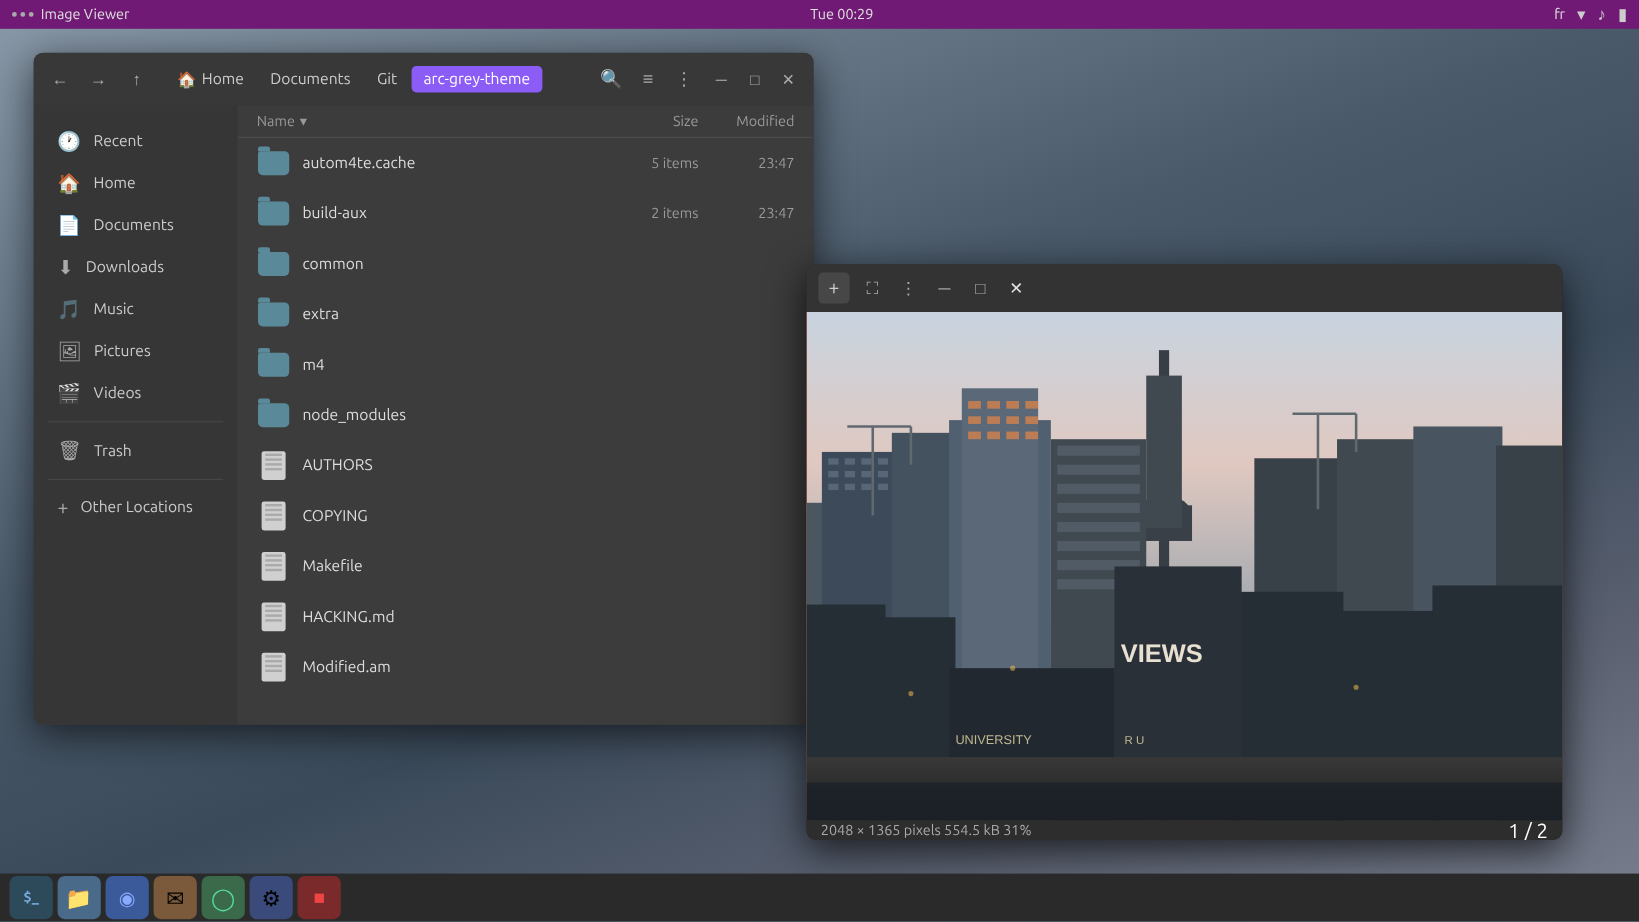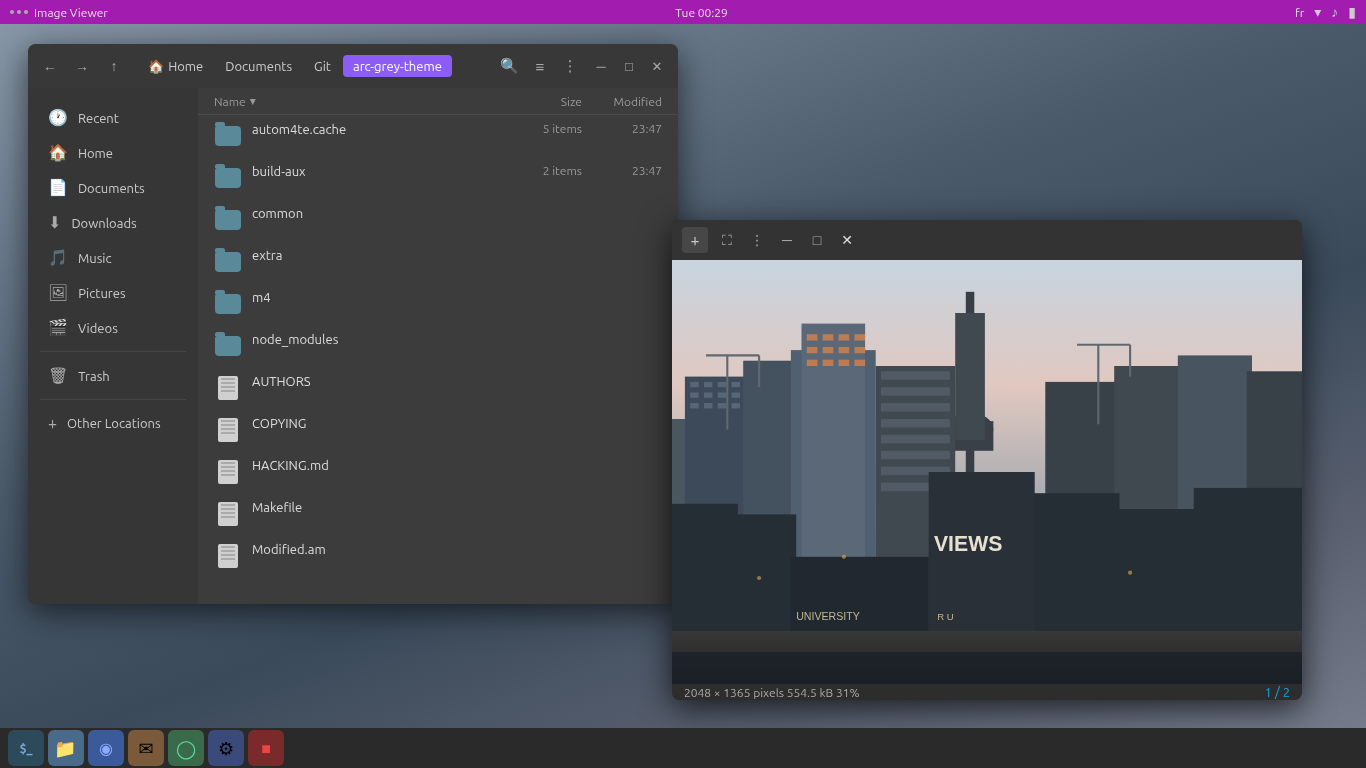--- a/index.html
+++ b/index.html
@@ -18,21 +18,21 @@
       inset: 0;
       background: linear-gradient(160deg, #8a9aaa 0%, #6a7a8a 20%, #4a5a6a 40%, #3a4a5a 60%, #5a6070 80%, #7a8090 100%);
       z-index: 0;
     }
 
     
     .topbar {
       position: absolute;
       top: 0; left: 0; right: 0;
       height: 24px;
-      background: #a21caf;
+      background: #701a75;
       display: flex;
       align-items: center;
       justify-content: space-between;
       padding: 0 10px;
       z-index: 100;
       color: #e0e0e0;
       font-size: 12px;
     }
     .topbar-left { display: flex; align-items: center; gap: 6px; }
     .topbar-dots { display: flex; gap: 3px; }
@@ -193,21 +193,21 @@
       top: 0;
       background: #3c3c3c;
       z-index: 1;
     }
     .fm-col-name { flex: 1; display: flex; align-items: center; gap: 4px; cursor: pointer; text-align: right; }
     .fm-col-size { width: 80px; text-align: right; }
     .fm-col-modified { width: 80px; text-align: right; }
 
     .fm-file-row {
       display: flex;
-      align-items: flex-start;
+      align-items: center;
       padding: 7px 16px;
       cursor: pointer;
       font-size: 13px;
       color: #ddd;
     }
     .fm-file-icon {
       width: 28px;
       height: 28px;
       margin-right: 10px;
       display: flex;
@@ -321,21 +321,21 @@
     .iv-statusbar {
       height: 16px;
       background: #2d2d2d;
       display: flex;
       align-items: center;
       padding: 0 12px;
       justify-content: space-between;
       flex-shrink: 0;
     }
     .iv-status-left { font-size: 12px; color: #aaa; }
-    .iv-status-right { font-size: 13px; color: #0ea5e9; }
+    .iv-status-right { font-size: 17px; color: #ffffff; }
 
     
     ::-webkit-scrollbar { width: 6px; }
     ::-webkit-scrollbar-track { background: transparent; }
     ::-webkit-scrollbar-thumb { background: #555; border-radius: 3px; }
 
     
     .tray-icon { font-size: 14px; color: #ccc; }
 
     
@@ -531,29 +531,29 @@
             <div class="file-doc-icon"></div>
           </div>
         <span class="fm-file-name">COPYING</span>
         <span class="fm-file-size"></span>
         <span class="fm-file-modified"></span>
       </div>
       <div class="fm-file-row">
         <div class="fm-file-icon">
             <div class="file-doc-icon"></div>
           </div>
+        <span class="fm-file-name">Makefile</span>
+        <span class="fm-file-size"></span>
+        <span class="fm-file-modified"></span>
+      </div>
+      <div class="fm-file-row">
+        <div class="fm-file-icon">
+            <div class="file-doc-icon"></div>
+          </div>
         <span class="fm-file-name">HACKING.md</span>
-        <span class="fm-file-size"></span>
-        <span class="fm-file-modified"></span>
-      </div>
-      <div class="fm-file-row">
-        <div class="fm-file-icon">
-            <div class="file-doc-icon"></div>
-          </div>
-        <span class="fm-file-name">Makefile</span>
         <span class="fm-file-size"></span>
         <span class="fm-file-modified"></span>
       </div>
       <div class="fm-file-row">
         <div class="fm-file-icon">
             <div class="file-doc-icon"></div>
           </div>
         <span class="fm-file-name">Modified.am</span>
         <span class="fm-file-size"></span>
         <span class="fm-file-modified"></span>

